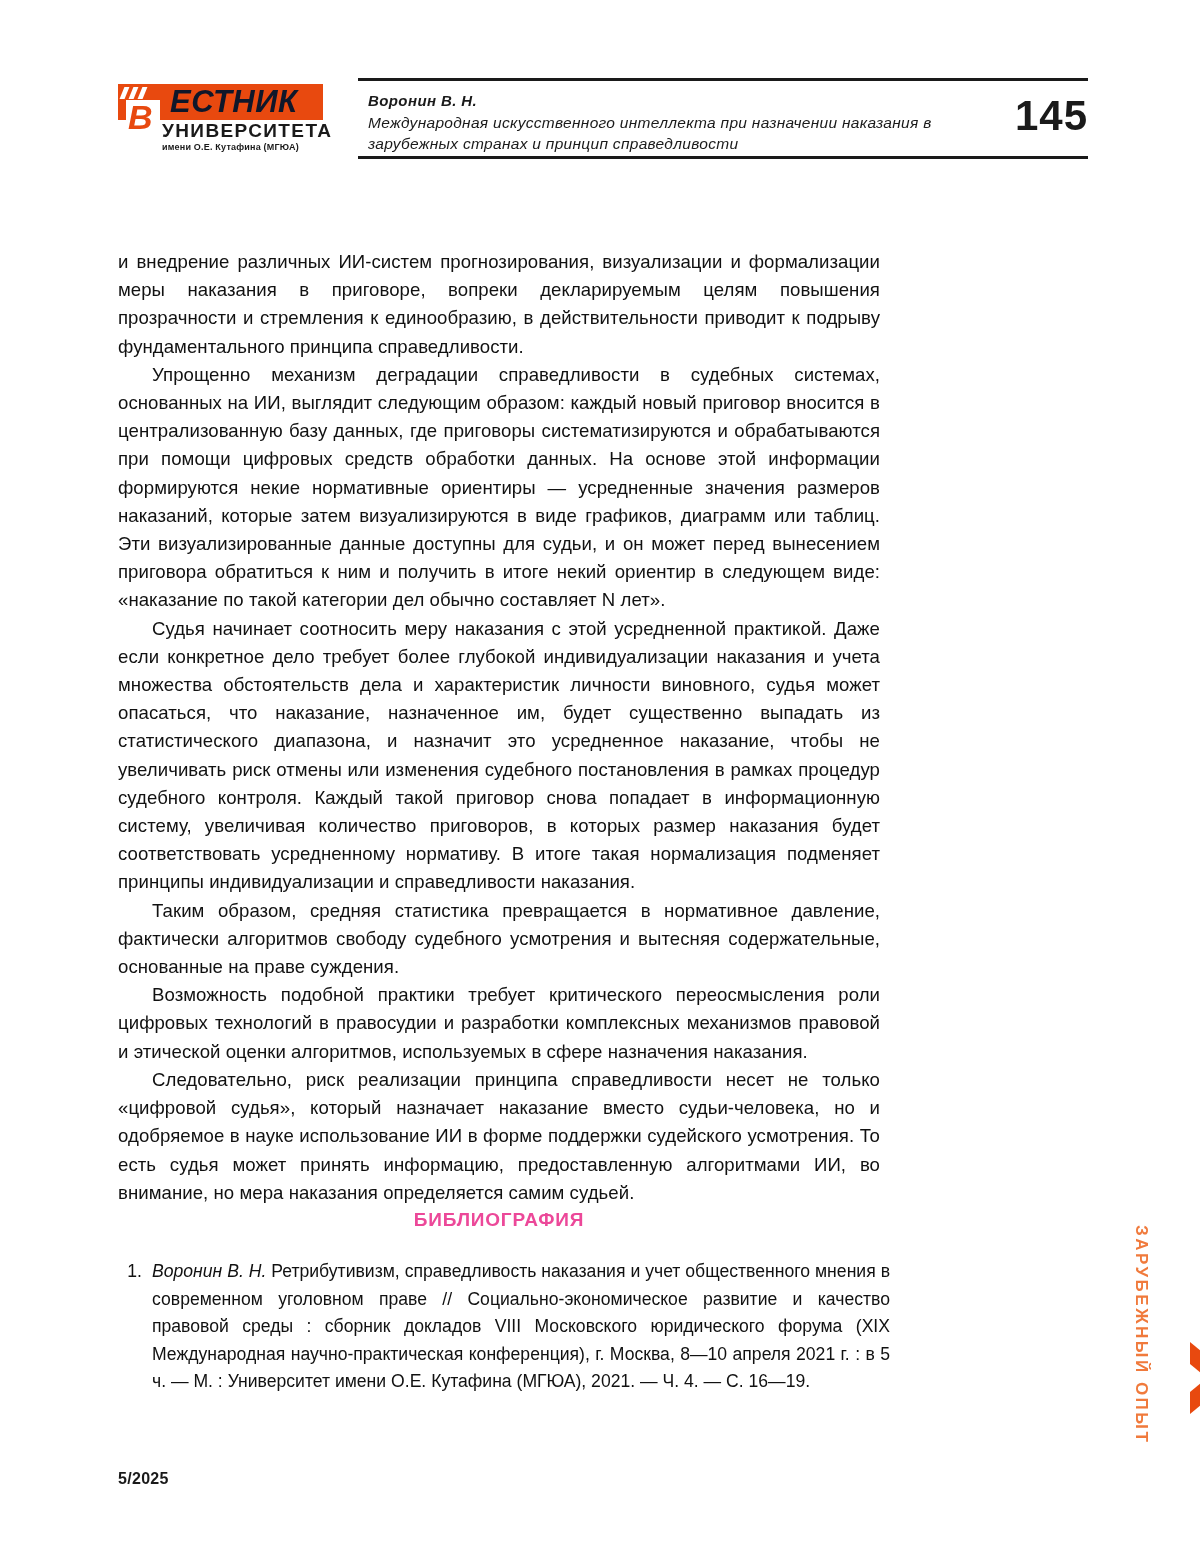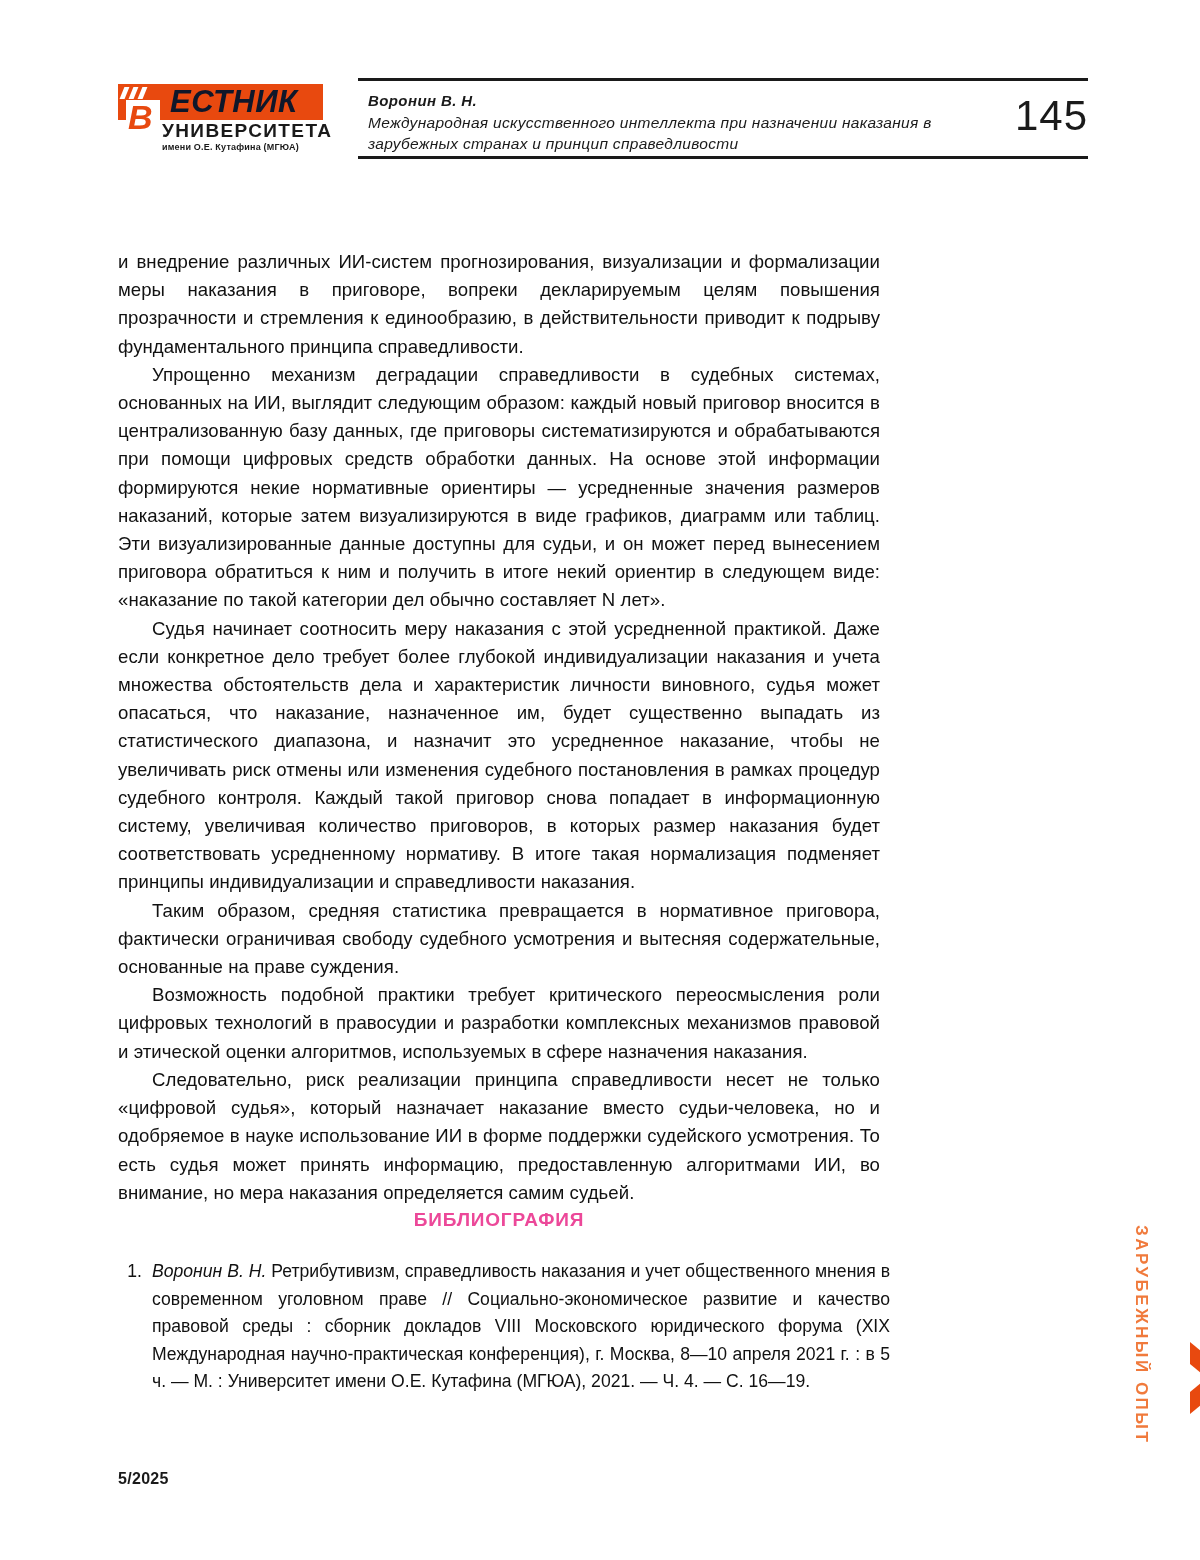--- a/index.html
+++ b/index.html
@@ -143,21 +143,21 @@
     font-style: italic;
     color: #1a1a1a;
     line-height: 21px;
     letter-spacing: 0.3px;
   }
   .page-number {
     position: absolute;
     right: 0px;
     top: 12px;
     font-size: 42px;
-    font-weight: normal;
+    font-weight: bold;
     letter-spacing: 1px;
     color: #1a1a1a;
     line-height: 52px;
   }
 
   
   .content {
     position: absolute;
     left: 118px;
     top: 248px;
@@ -292,21 +292,21 @@
   <div class="header-title">Международная искусственного интеллекта при назначении наказания в зарубежных странах и принцип справедливости</div>
   <div class="page-number">145</div>
 
   <div class="header-rule-bottom"></div>
 </div>
 
 <div class="content">
   <p class="para">и внедрение различных ИИ-систем прогнозирования, визуализации и формализации меры наказания в приговоре, вопреки декларируемым целям повышения прозрачности и стремления к единообразию, в действительности приводит к подрыву фундаментального принципа справедливости.</p>
   <p class="para indent">Упрощенно механизм деградации справедливости в судебных системах, основанных на ИИ, выглядит следующим образом: каждый новый приговор вносится в централизованную базу данных, где приговоры систематизируются и обрабатываются при помощи цифровых средств обработки данных. На основе этой информации формируются некие нормативные ориентиры — усредненные значения размеров наказаний, которые затем визуализируются в виде графиков, диаграмм или таблиц. Эти визуализированные данные доступны для судьи, и он может перед вынесением приговора обратиться к ним и получить в итоге некий ориентир в следующем виде: «наказание по такой категории дел обычно составляет N лет».</p>
   <p class="para indent">Судья начинает соотносить меру наказания с этой усредненной практикой. Даже если конкретное дело требует более глубокой индивидуализации наказания и учета множества обстоятельств дела и характеристик личности виновного, судья может опасаться, что наказание, назначенное им, будет существенно выпадать из статистического диапазона, и назначит это усредненное наказание, чтобы не увеличивать риск отмены или изменения судебного постановления в рамках процедур судебного контроля. Каждый такой приговор снова попадает в информационную систему, увеличивая количество приговоров, в которых размер наказания будет соответствовать усредненному нормативу. В итоге такая нормализация подменяет принципы индивидуализации и справедливости наказания.</p>
-  <p class="para indent">Таким образом, средняя статистика превращается в нормативное приговора, фактически ограничивая свободу судебного усмотрения и вытесняя содержательные, основанные на праве суждения.</p>
+  <p class="para indent">Таким образом, средняя статистика превращается в нормативное давление, фактически алгоритмов свободу судебного усмотрения и вытесняя содержательные, основанные на праве суждения.</p>
   <p class="para indent">Возможность подобной практики требует критического переосмысления роли цифровых технологий в правосудии и разработки комплексных механизмов правовой и этической оценки алгоритмов, используемых в сфере назначения наказания.</p>
   <p class="para indent">Следовательно, риск реализации принципа справедливости несет не только «цифровой судья», который назначает наказание вместо судьи-человека, но и одобряемое в науке использование ИИ в форме поддержки судейского усмотрения. То есть судья может принять информацию, предоставленную алгоритмами ИИ, во внимание, но мера наказания определяется самим судьей.</p>
 </div>
 
 <div class="biblio-heading">БИБЛИОГРАФИЯ</div>
 
 <div class="biblio-list">
   <div class="biblio-item">
     <div class="biblio-num">1.</div>
     <div class="biblio-text"><em>Воронин В. Н.</em><span> Ретрибутивизм, справедливость наказания и учет общественного мнения в современном уголовном праве // Социально-экономическое развитие и качество правовой среды : сборник докладов VIII Московского юридического форума (XIX Международная научно-практическая конференция), г. Москва, 8—10 апреля 2021 г. : в 5 ч. — М. : Университет имени О.Е. Кутафина (МГЮА), 2021. — Ч. 4. — С. 16—19.</span></div>

